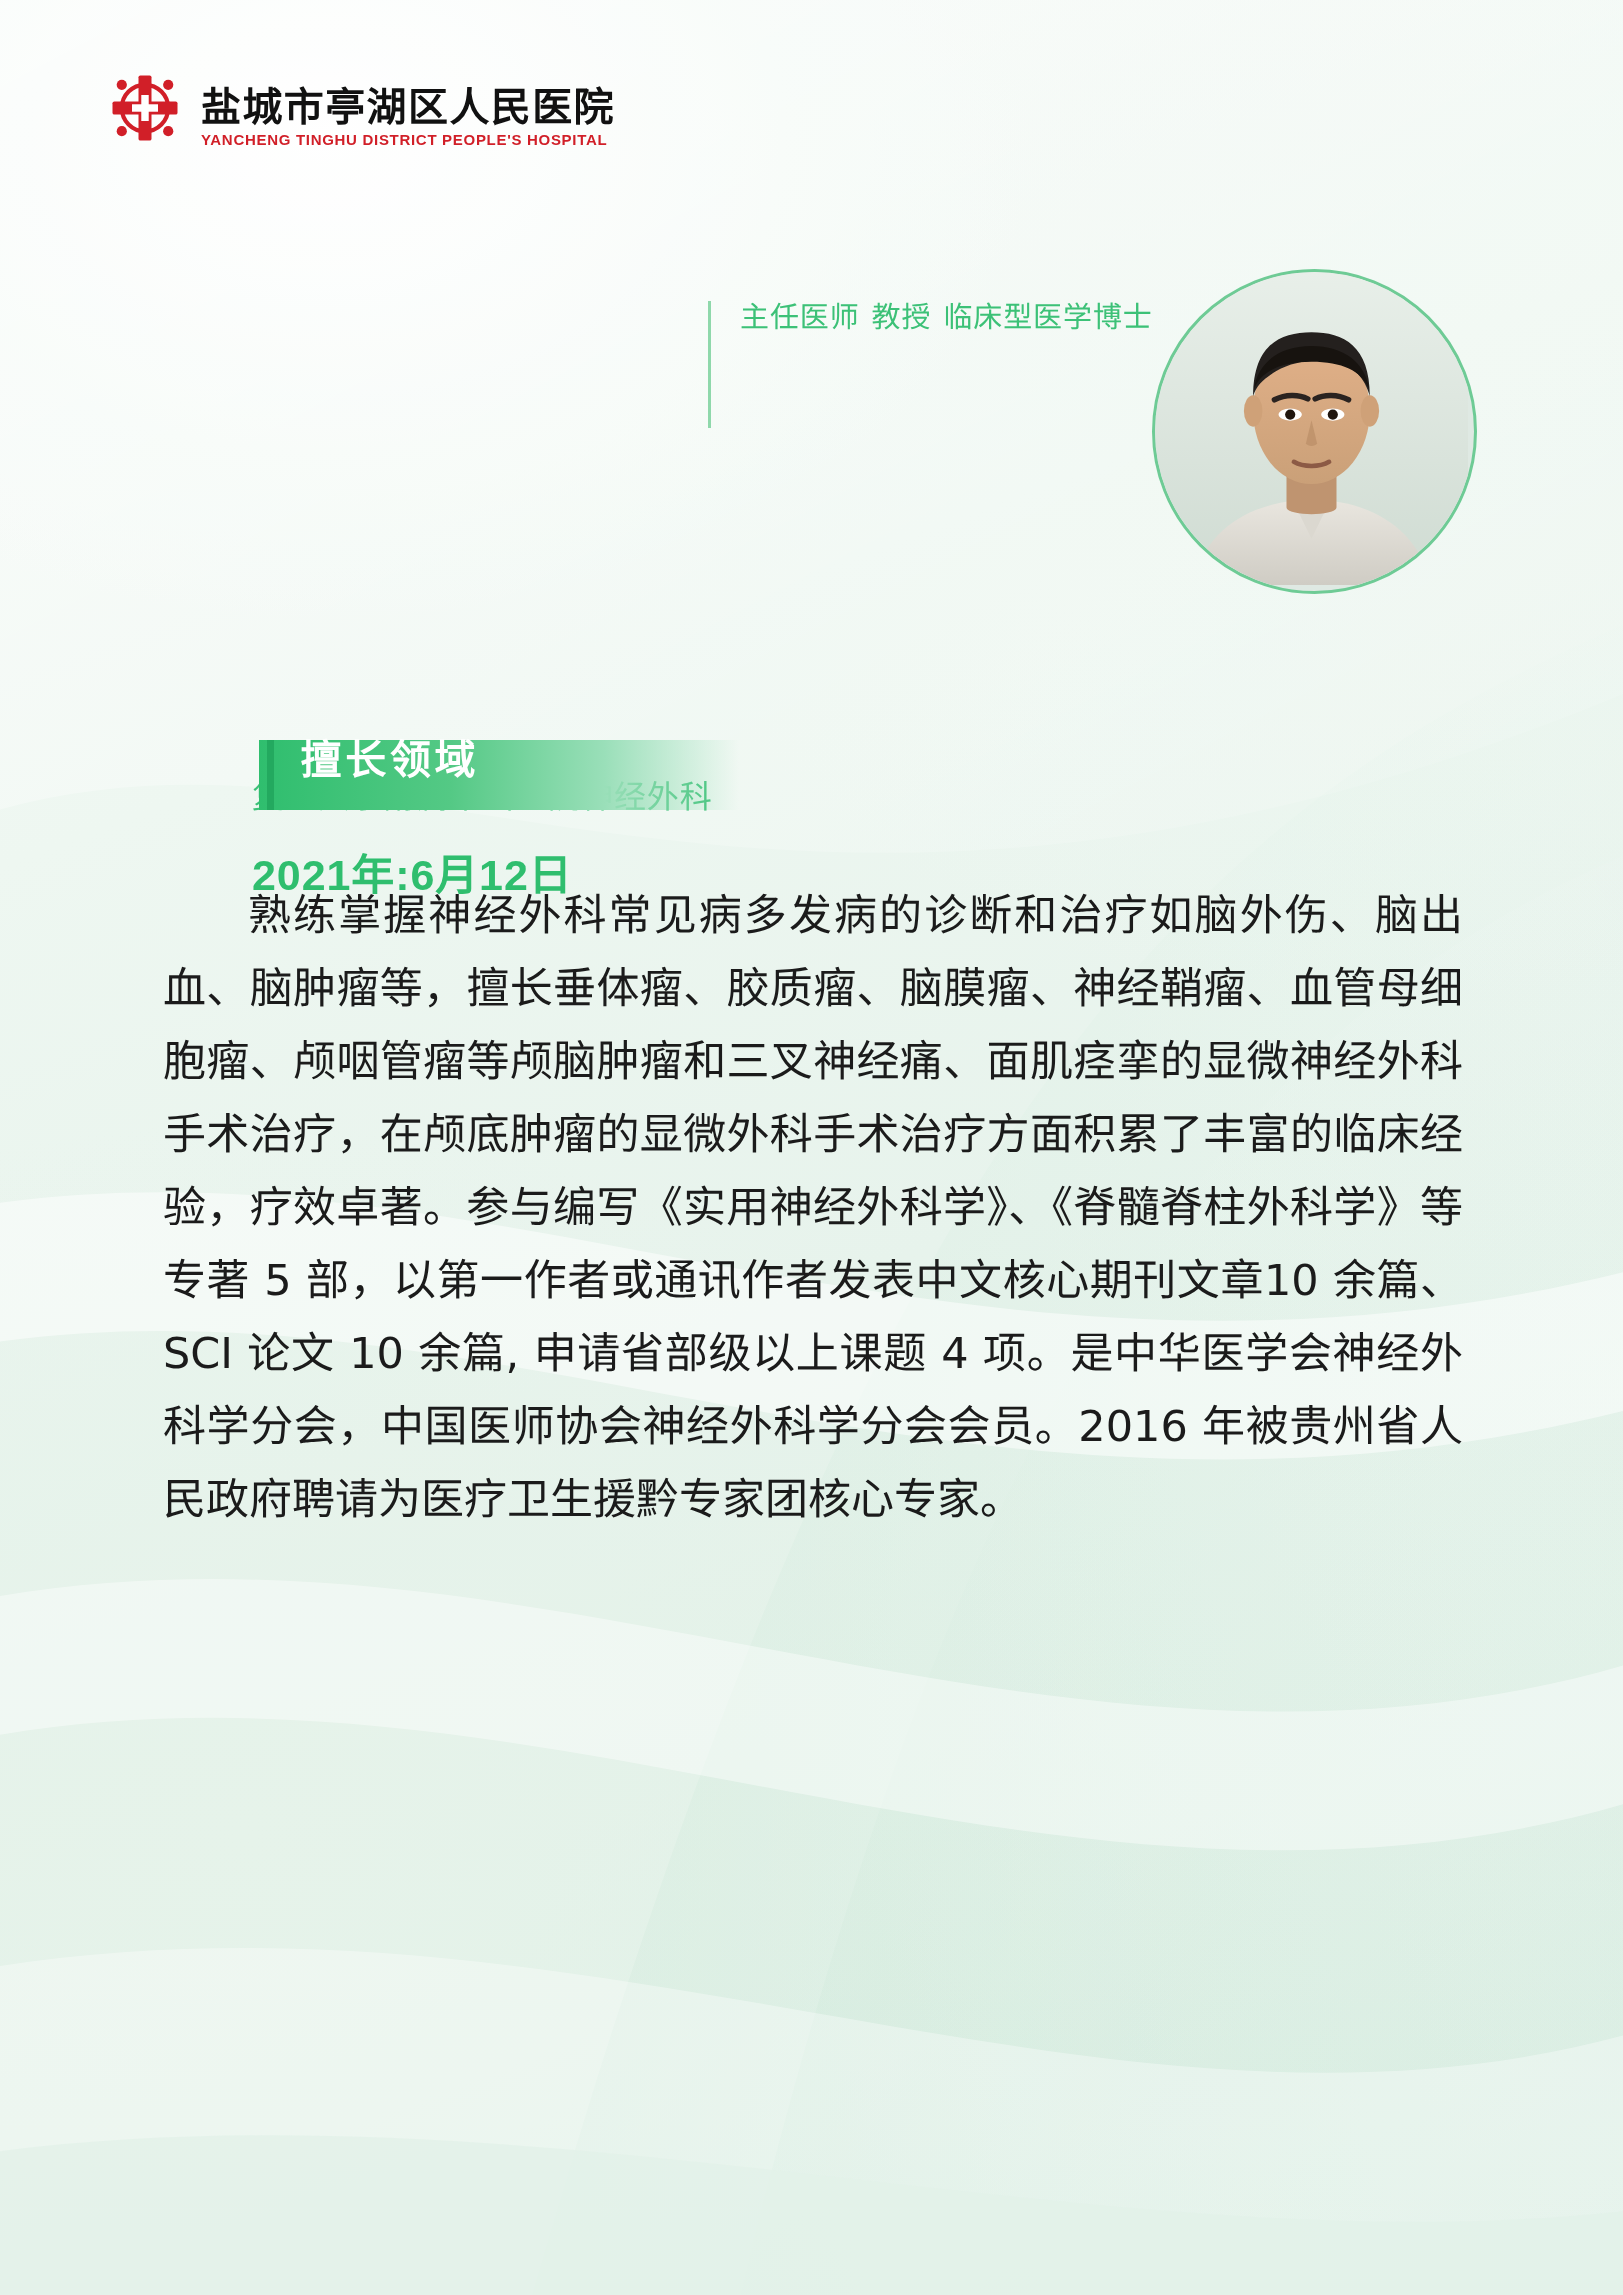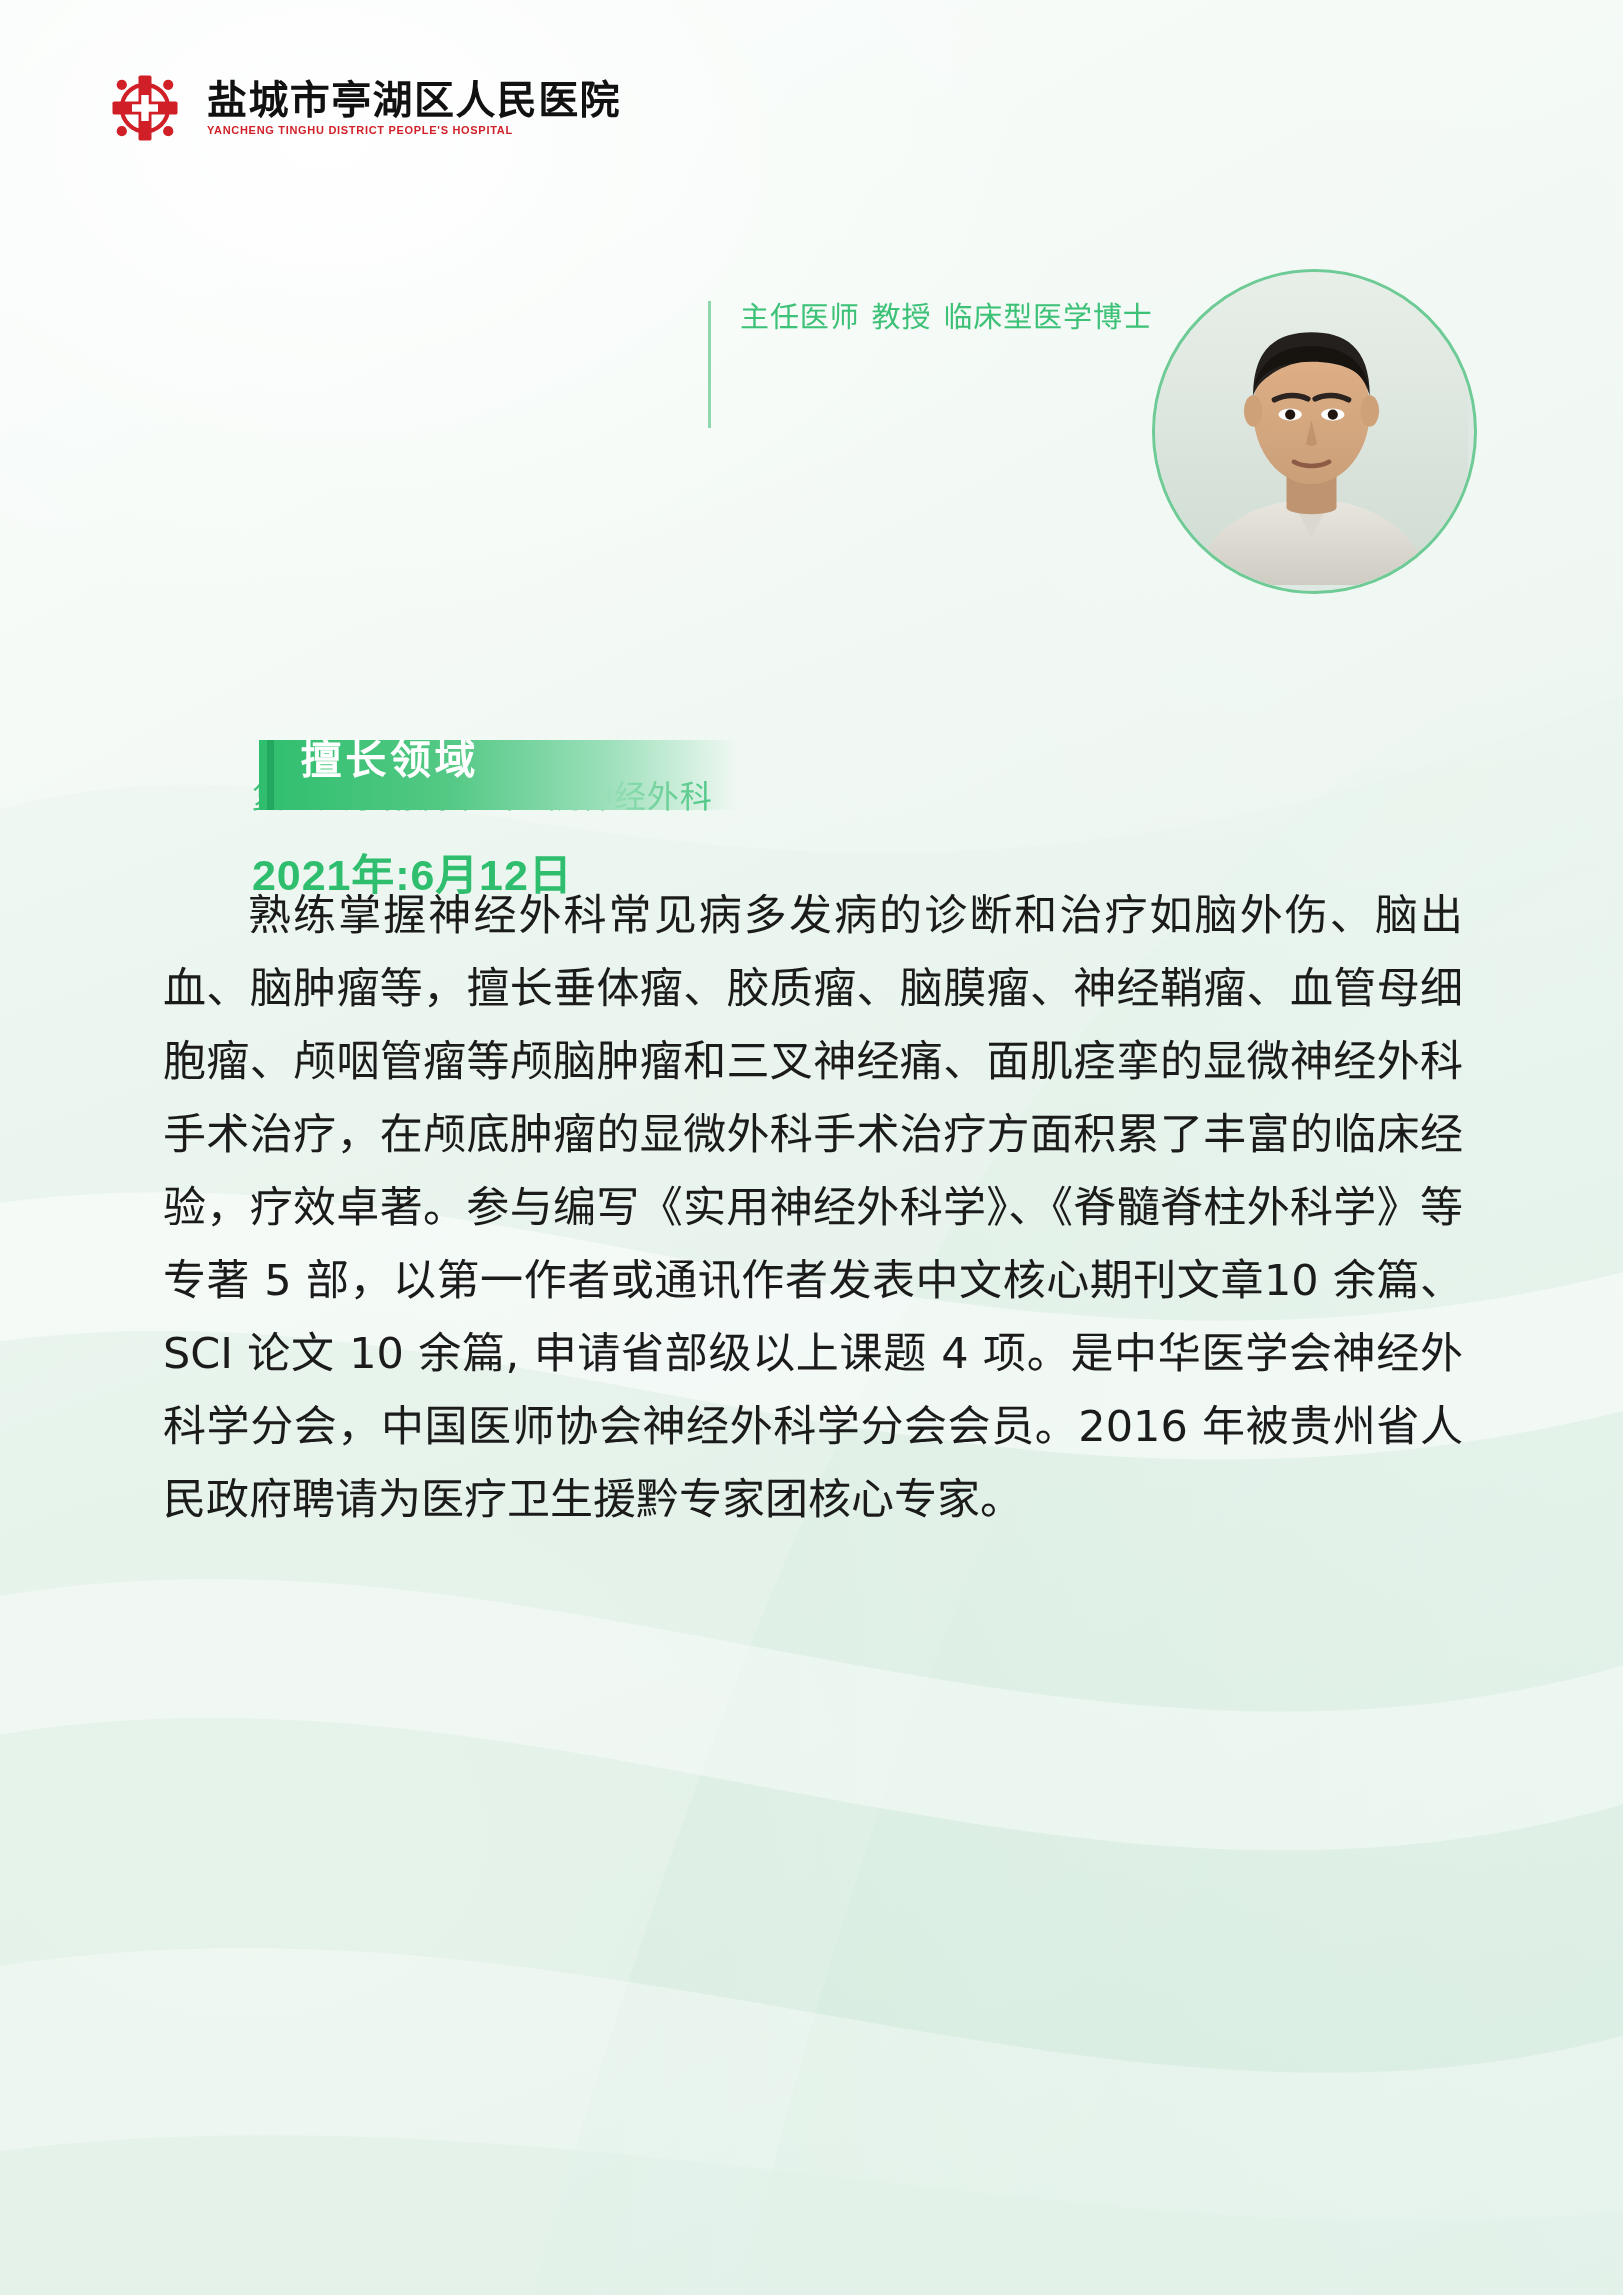--- a/index.html
+++ b/index.html
@@ -35,22 +35,22 @@
     height: 100%;
     pointer-events: none;
   }
 
   
   .header {
     position: absolute;
     left: 106px;
     top: 69px;
     display: flex;
-    align-items: center;
-    gap: 23px;
+    align-items: flex-end;
+    gap: 17px;
   }
   .logo-mark {
     position: relative;
     width: 78px;
     height: 78px;
     flex: none;
   }
   .logo-mark svg { display: block; }
   .logo-text {
     display: flex;
@@ -59,21 +59,21 @@
     gap: 4.6px;
   }
   .logo-cn {
     font-size: 40px;
     font-weight: bold;
     color: #111111;
     letter-spacing: 1.4px;
     line-height: 1;
   }
   .logo-en {
-    font-size: 11px;
+    font-size: 15px;
     font-weight: bold;
     color: #d11f28;
     letter-spacing: 0.7px;
     line-height: 1;
   }
 
   
   .doctor {
     position: absolute;
     left: 0;

